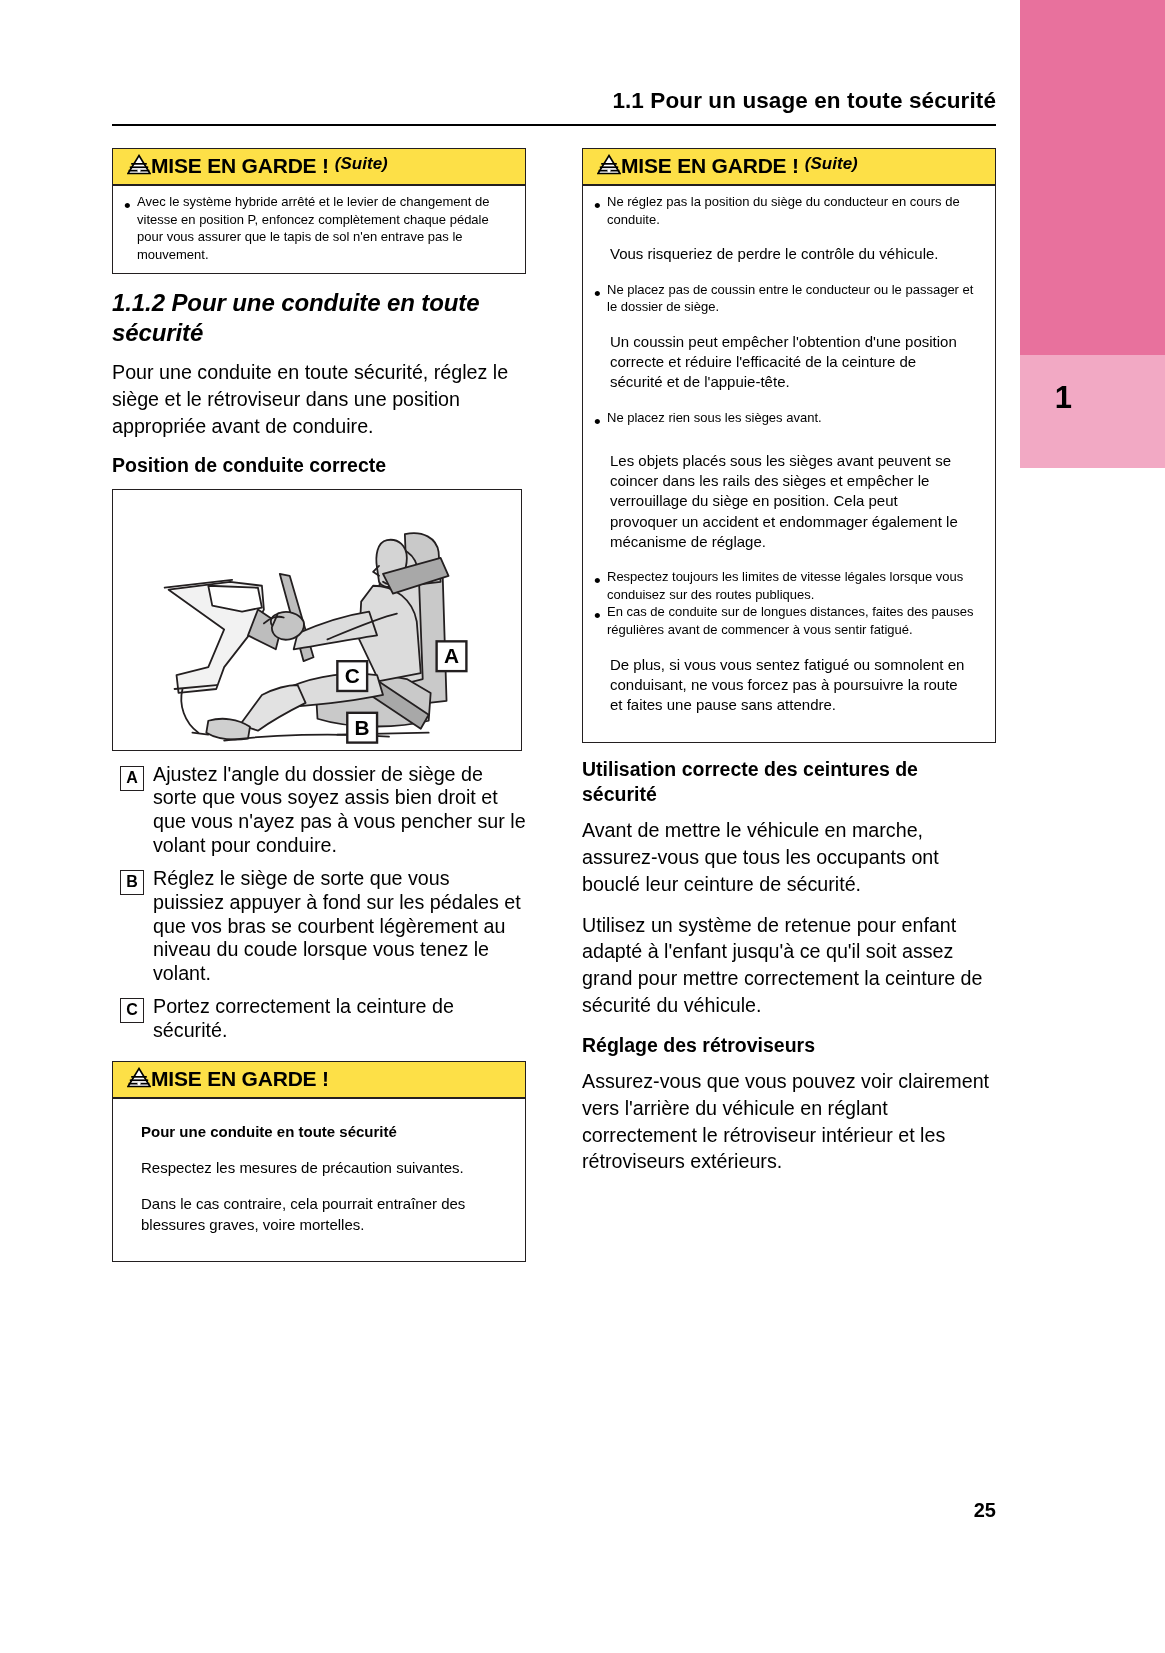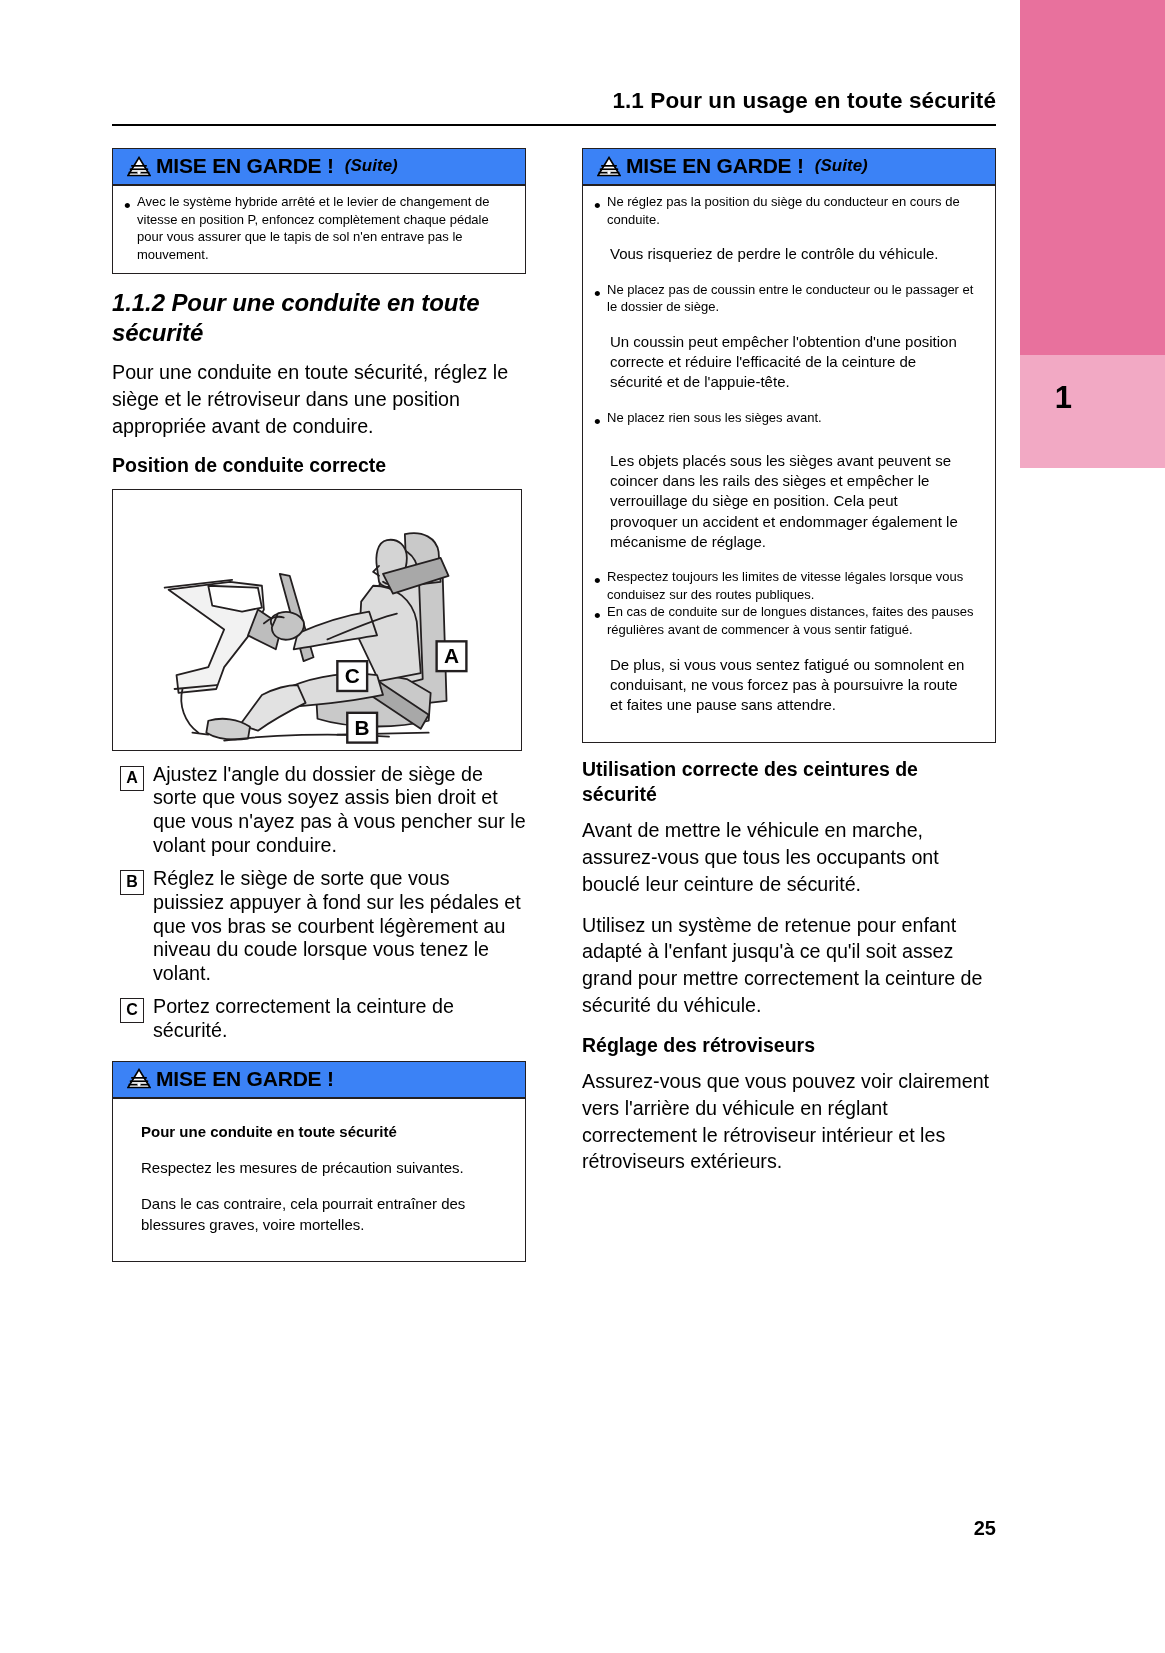--- a/index.html
+++ b/index.html
@@ -101,26 +101,24 @@
   #col-right { left: 582px; }
 
   
   .warn-box {
     border: 1.5px solid #231f20;
     margin-bottom: 14px;
     background: #fff;
     box-sizing: border-box;
   }
   .warn-head {
-    background: #3b82f6;
+    background: #fde047;
     border-bottom: 2.5px solid #231f20;
     padding: 5px 8px 6px 14px;
     display: flex;
-    align-items: center;
-    gap: 5px;
   }
   .warn-title {
     font-size: 21px;
     font-weight: bold;
     letter-spacing: -0.2px;
   }
   .warn-suffix {
     font-size: 17px;
     font-weight: bold;
     font-style: italic;
@@ -227,21 +225,21 @@
   .letter-text {
     flex: 1;
     font-size: 19.7px;
     line-height: 1.2;
   }
 
   
   #page-number {
     position: absolute;
     right: 24px;
-    bottom: 50px;
+    bottom: 68px;
     font-size: 20px;
     font-weight: bold;
   }
 </style>
 </head>
 <body>
 
 <div id="side-tab">
   <div id="side-tab-dark"></div>
   <div id="side-tab-light"></div>

